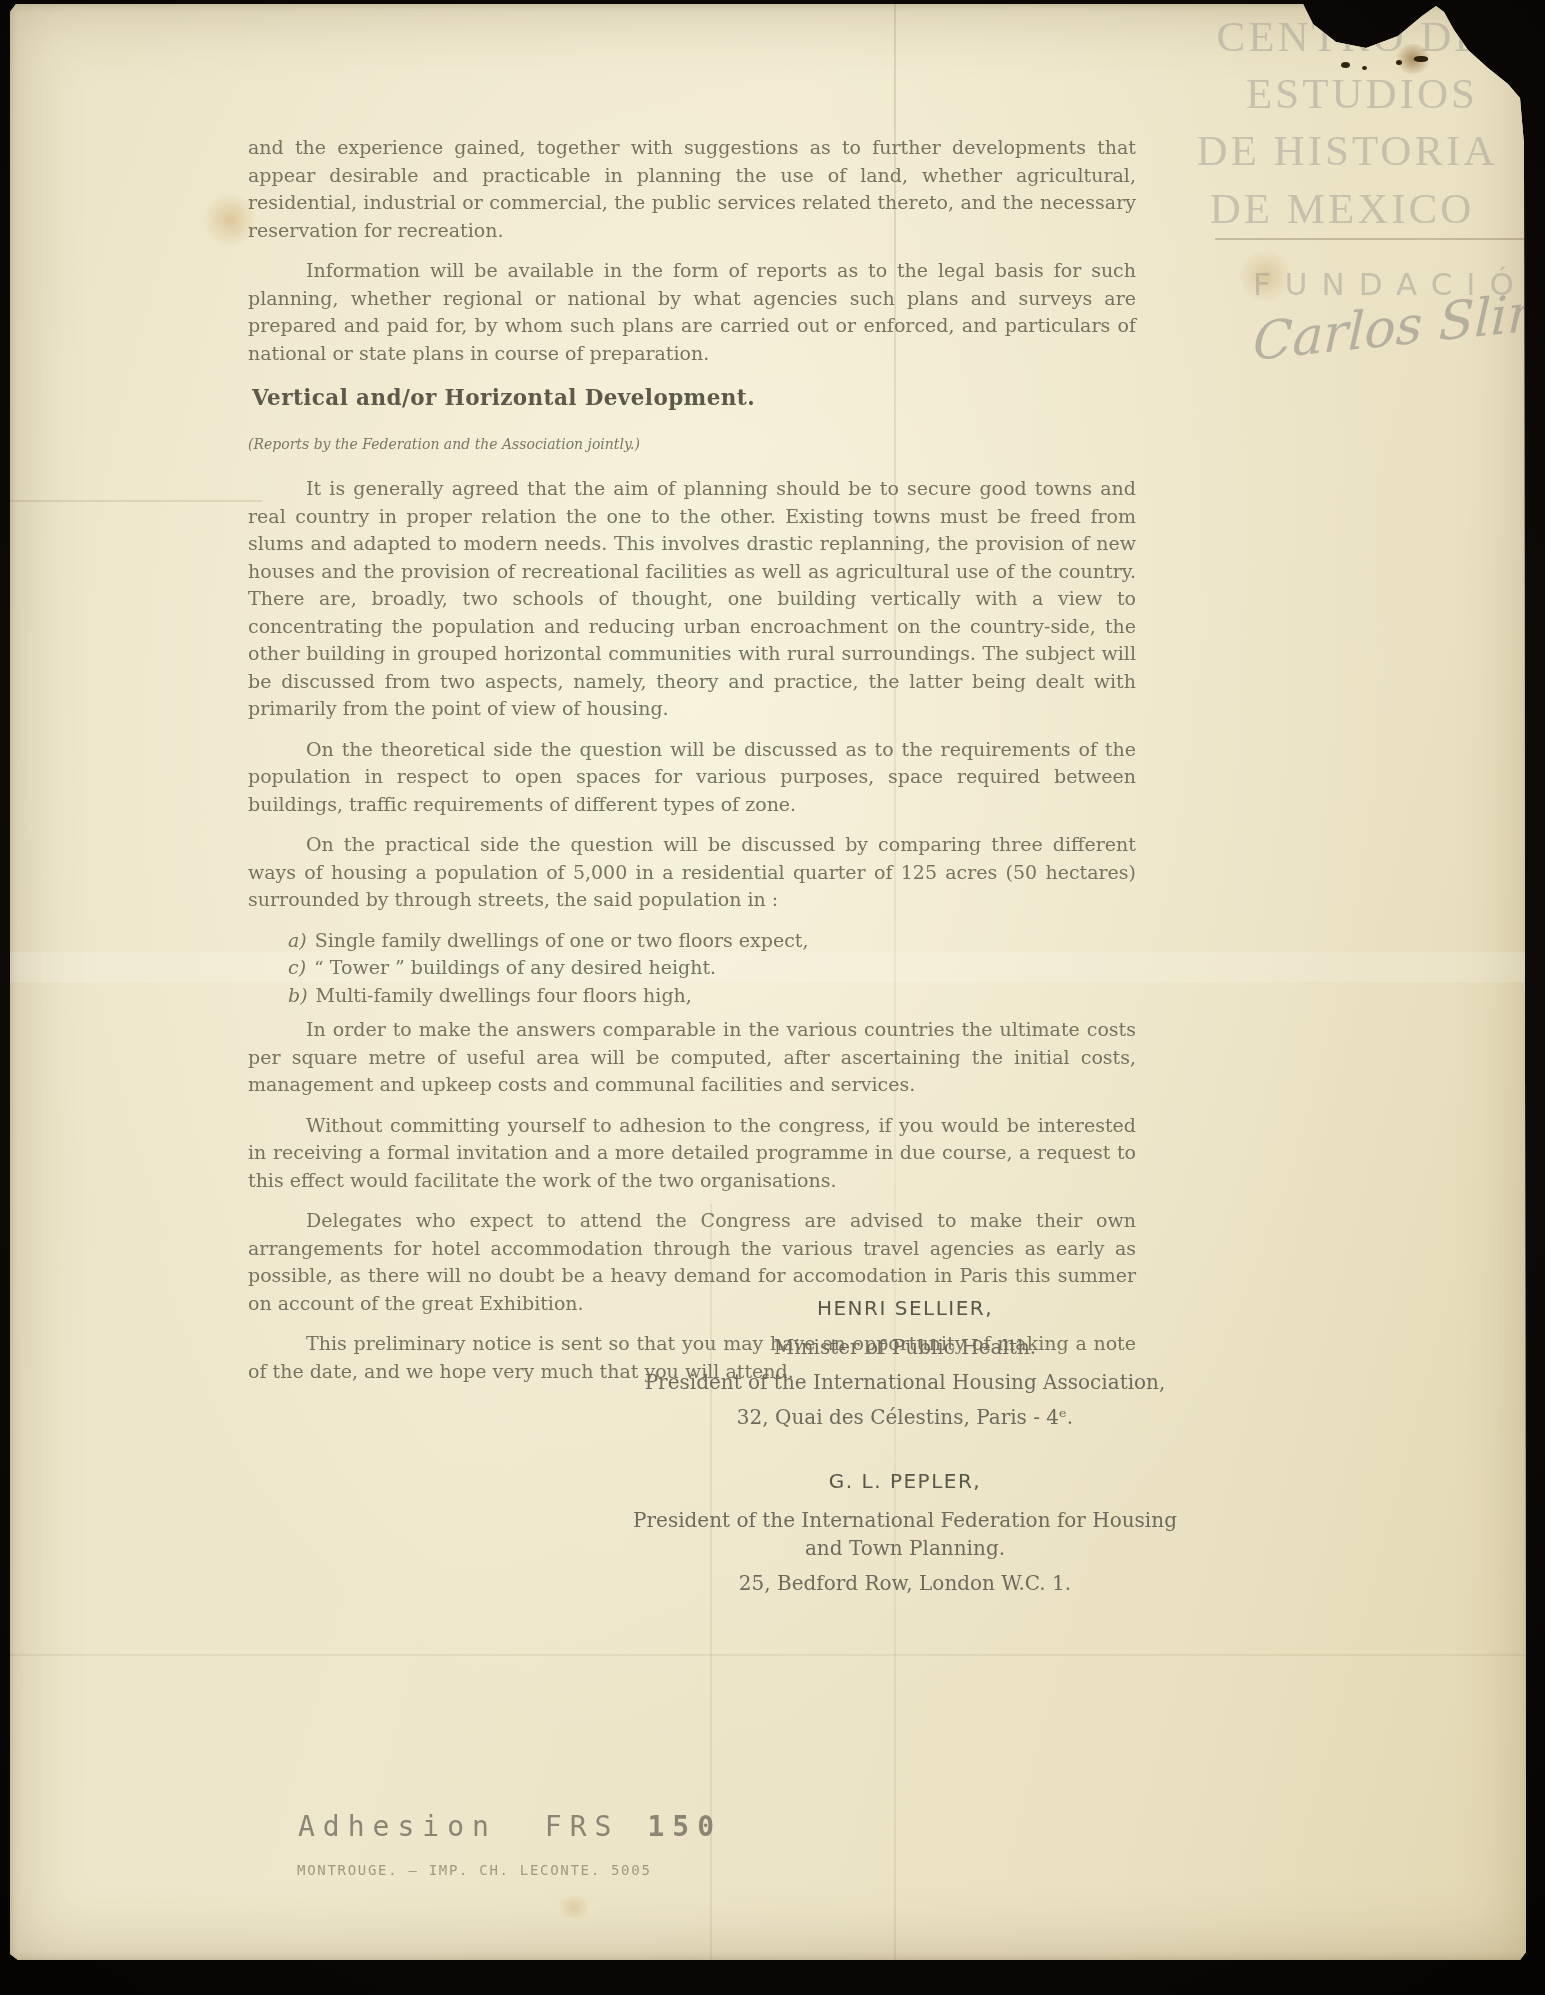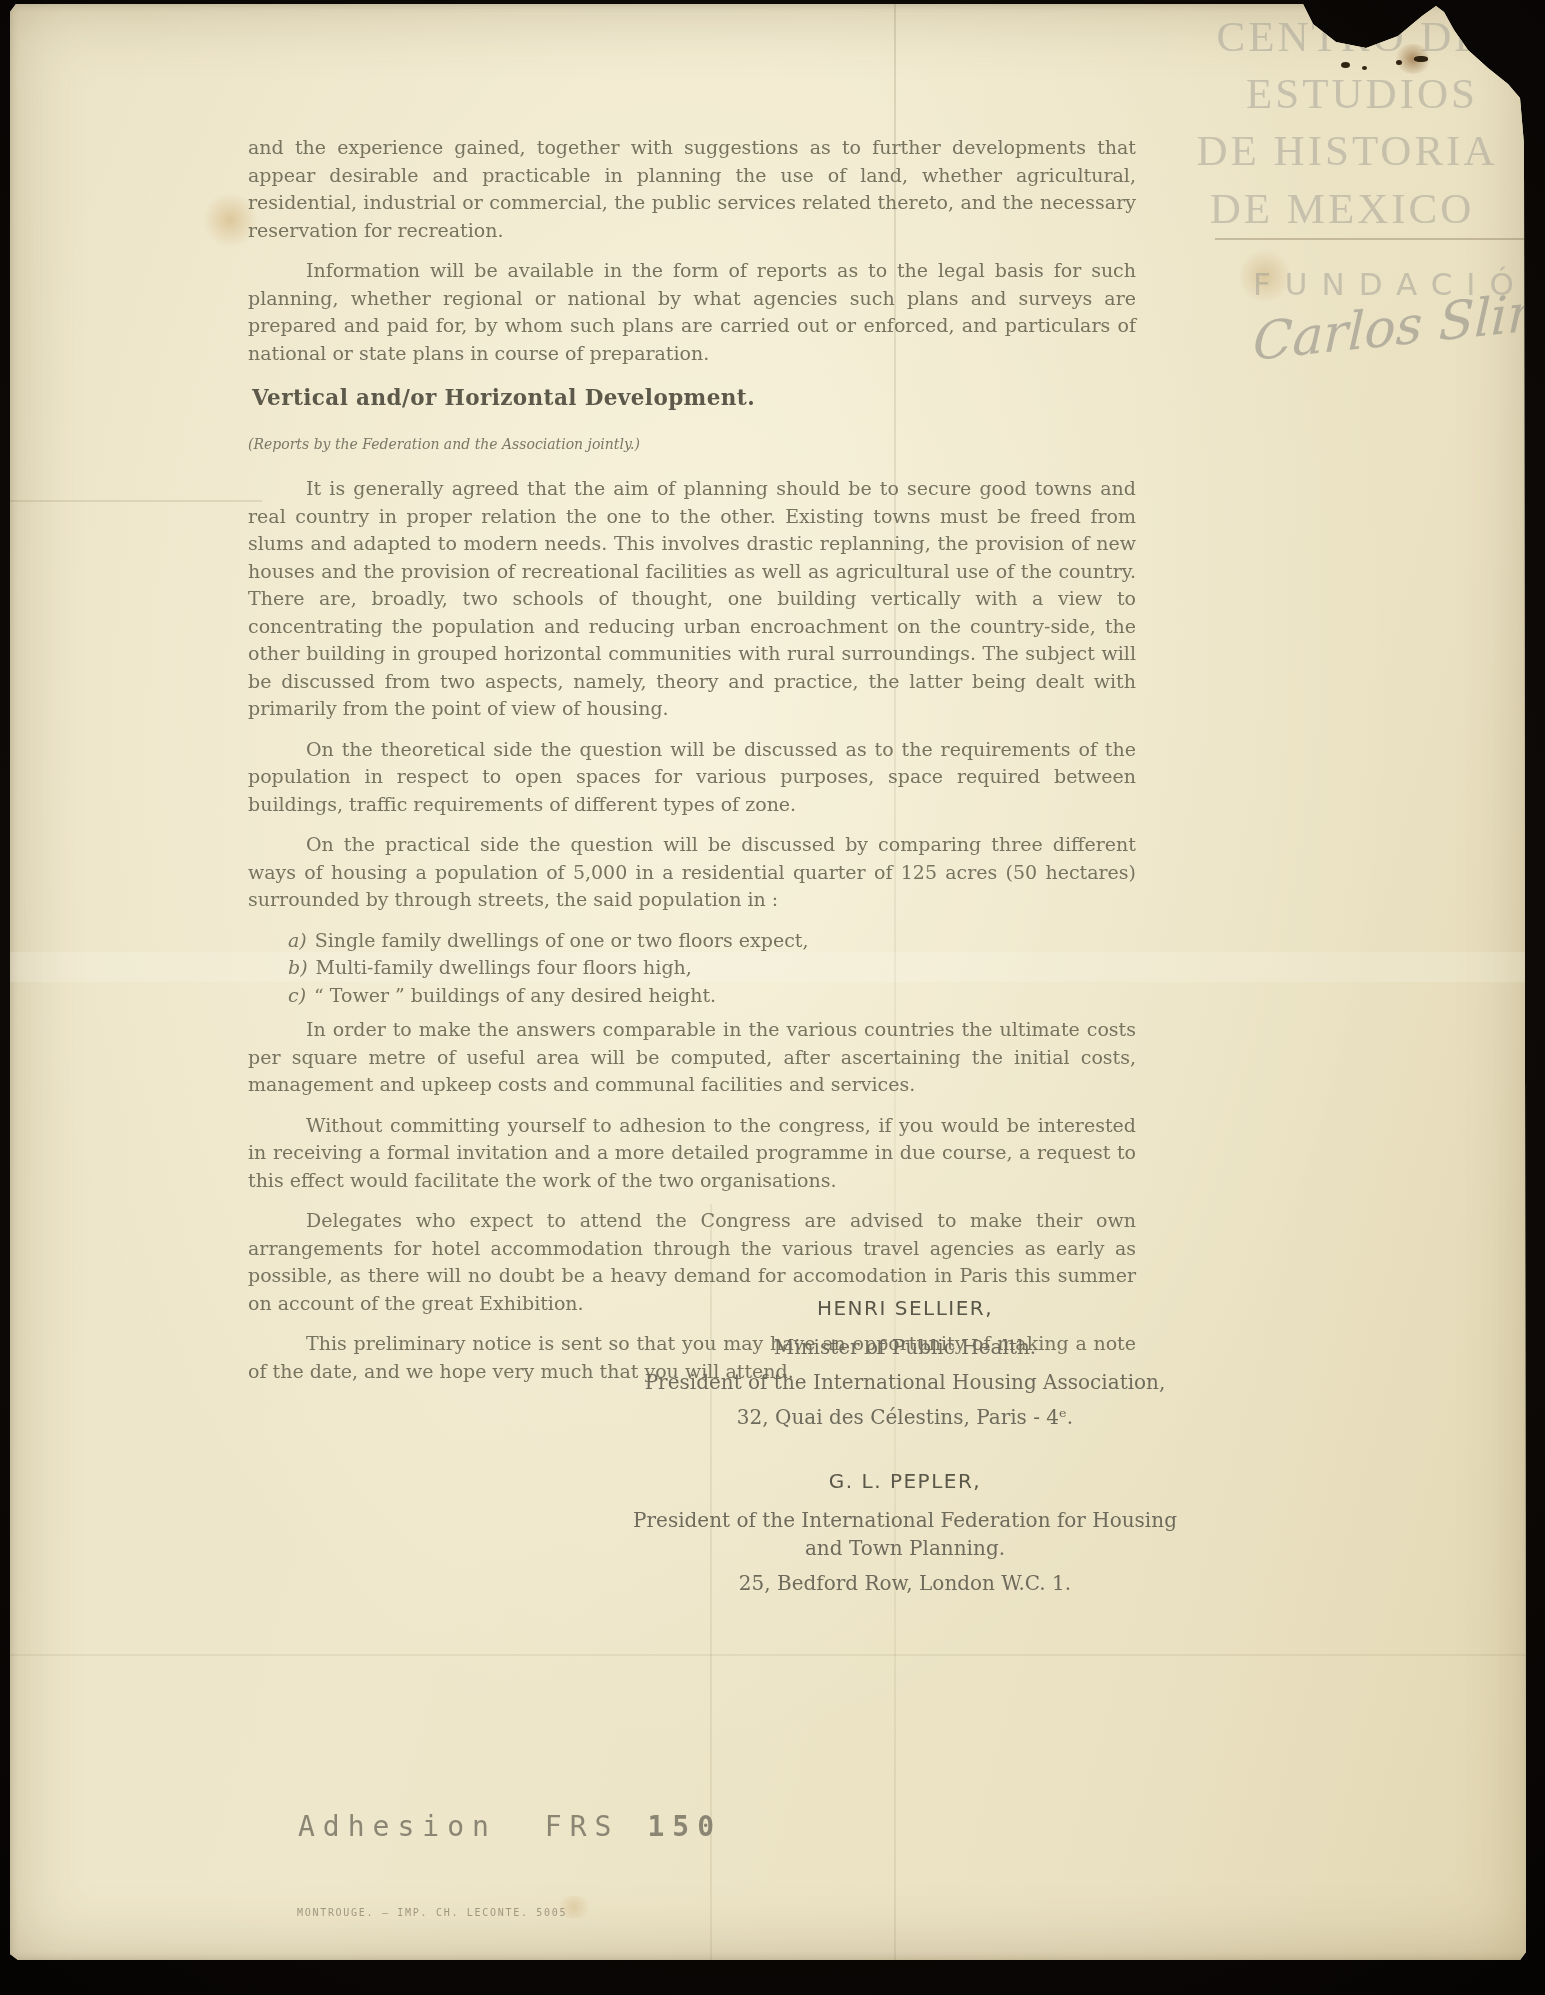--- a/index.html
+++ b/index.html
@@ -71,21 +71,21 @@
     color:#595748;margin:0 0 14px 0;}
   .sig-line{font-size:20px;line-height:26px;margin:0 0 9px 0;}
   .sig-line.tight{margin:0 0 2px 0;}
   .sig-gap{height:30px;}
   
   .stamp{position:absolute;left:288px;top:1806px;font-family:"DejaVu Sans Mono", monospace;
     font-size:28px;letter-spacing:8px;color:#8b8574;white-space:nowrap;}
   .stamp .gap1{margin-left:48px;}
   .stamp .gap2{margin-left:28px;font-weight:bold;}
   .imprint{position:absolute;left:287px;top:1858px;font-family:"DejaVu Sans Mono", monospace;
-    font-size:10px;letter-spacing:1.7px;color:#a29781;white-space:nowrap;margin-top:45px;}
+    font-size:14px;letter-spacing:1.7px;color:#a29781;white-space:nowrap;}
 </style>
 </head>
 <body>
 
 <div class="paper">
 
   <div class="crease-v1"></div>
   <div class="crease-v2"></div>
   <div class="crease-h1"></div>
   <div class="crease-h2"></div>
@@ -113,24 +113,24 @@
     <div class="heading">Vertical and/or Horizontal Development.</div>
     <div class="subheading">(Reports by the Federation and the Association jointly.)</div>
     <p>It is generally agreed that the aim of planning should be to secure good towns and real country in proper relation the one to the other.  Existing towns must be freed from slums and adapted to modern needs.  This involves drastic replanning, the provision of new houses and the provision of recreational facilities as well as agricultural use of the country.  There are, broadly, two schools of thought, one building vertically with a view to concentrating the population and reducing urban encroachment on the country-side, the other building in grouped horizontal communities with rural surroundings.  The subject will be discussed from two aspects, namely, theory and practice, the latter being dealt with primarily from the point of view of housing.</p>
     <p>On the theoretical side the question will be discussed as to the requirements of the population in respect to open spaces for various purposes, space required between buildings, traffic requirements of different types of zone.</p>
     <p>On the practical side the question will be discussed by comparing three different ways of housing a population of 5,000 in a residential quarter of 125 acres (50 hectares) surrounded by through streets, the said population in :</p>
     <div class="list">
       <div class="list-item">
         <span class="list-label">a)</span><span>Single family dwellings of one or two floors expect,</span>
       </div>
       <div class="list-item">
-        <span class="list-label">b)</span><span>Multi-family dwellings four floors high,</span>
+        <span class="list-label">c)</span><span>“ Tower ” buildings of any desired height.</span>
       </div>
       <div class="list-item">
-        <span class="list-label">c)</span><span>“ Tower ” buildings of any desired height.</span>
+        <span class="list-label">b)</span><span>Multi-family dwellings four floors high,</span>
       </div>
     </div>
     <p>In order to make the answers comparable in the various countries the ultimate costs per square metre of useful area will be computed, after ascertaining the initial costs, management and upkeep costs and communal facilities and services.</p>
     <p>Without committing yourself to adhesion to the congress, if you would be interested in receiving a formal invitation and a more detailed programme in due course, a request to this effect would facilitate the work of the two organisations.</p>
     <p>Delegates who expect to attend the Congress are advised to make their own arrangements for hotel accommodation through the various travel agencies as early as possible, as there will no doubt be a heavy demand for accomodation in Paris this summer on account of the great Exhibition.</p>
     <p>This preliminary notice is sent so that you may have an opportunity of making a note of the date, and we hope very much that you will attend.</p>
   </div>
 
   <div class="sig-block">
     <div class="sig-name">HENRI SELLIER,</div>

